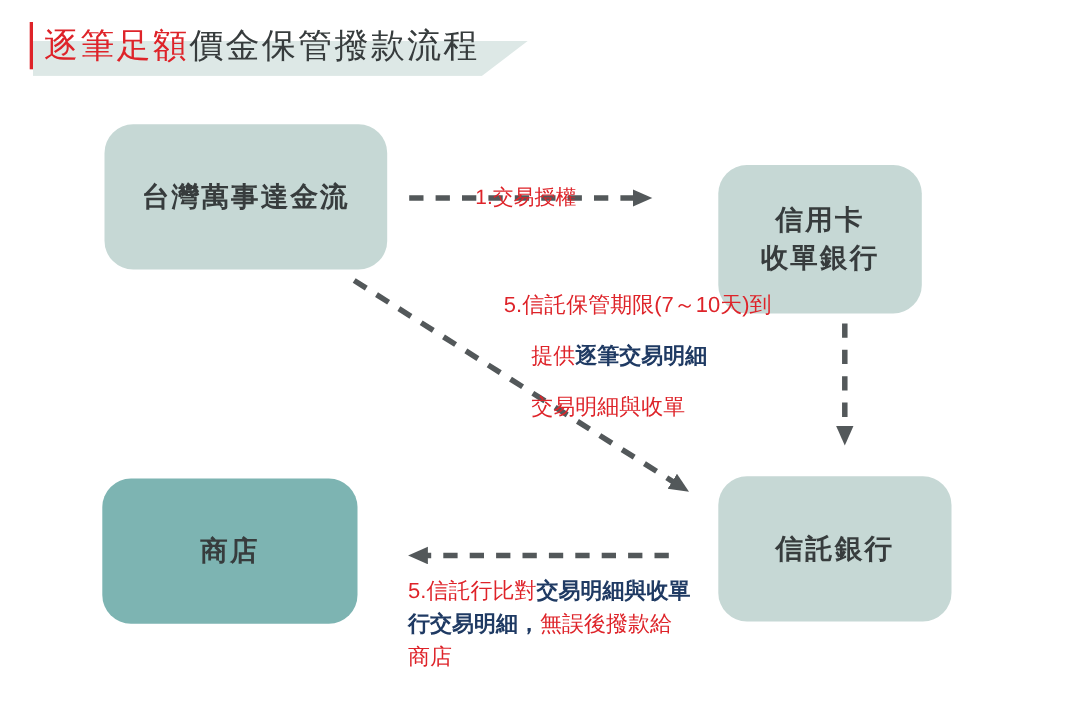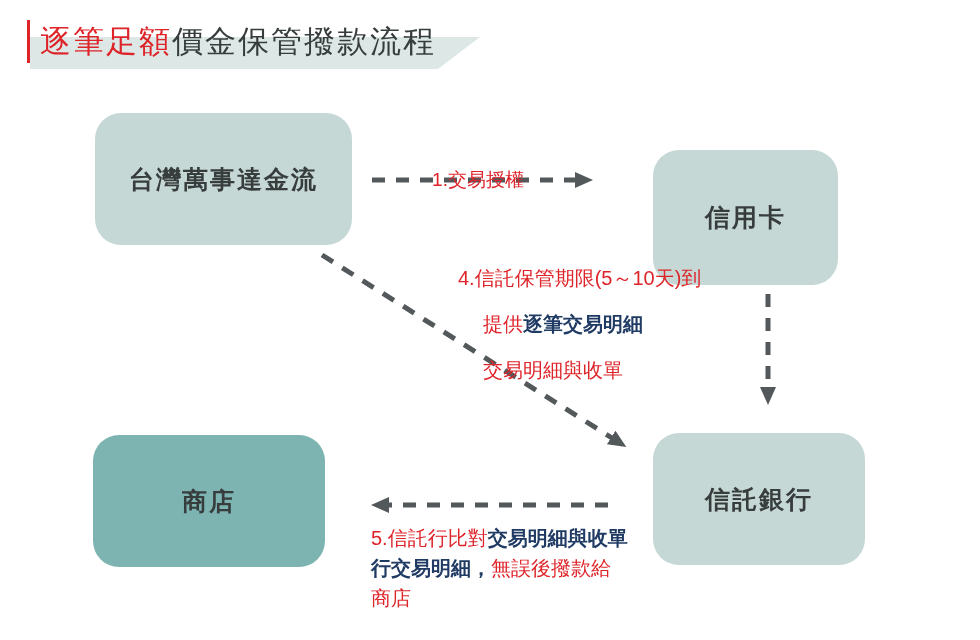--- a/index.html
+++ b/index.html
@@ -67,34 +67,35 @@
     <line x1="322" y1="255" x2="612" y2="438" stroke="#53585a" stroke-width="5" stroke-dasharray="13 11" marker-end="url(#ah)"></line>
     <line x1="608" y1="505" x2="388" y2="505" stroke="#53585a" stroke-width="5" stroke-dasharray="13 11" marker-end="url(#ah)"></line>
   </svg>
 
   <div class="node node-tl">
     <span>台灣萬事達金流</span>
   </div>
   <div class="node node-tr">
     <span>
       <span>信用卡</span><br>
+      <span>收單銀行</span>
     </span>
   </div>
   <div class="node dark node-bl">
     <span>商店</span>
   </div>
   <div class="node node-br">
     <span>信託銀行</span>
   </div>
 
   <div class="lbl lbl-1">1.交易授權</div>
 
 
   <div class="lbl lbl-4">
-    <div>4.信託保管期限(5～10天)到</div>
+    <div>5.信託保管期限(7～10天)到</div>
     <div class="indent">
       <span>提供</span><span class="navy">逐筆交易明細</span>
     </div>
     <div class="indent">交易明細與收單</div>
   </div>
 
   <div class="lbl lbl-5">
     <div>
       <span>5.信託行比對</span><span class="navy">交易明細與收單</span>
     </div>

